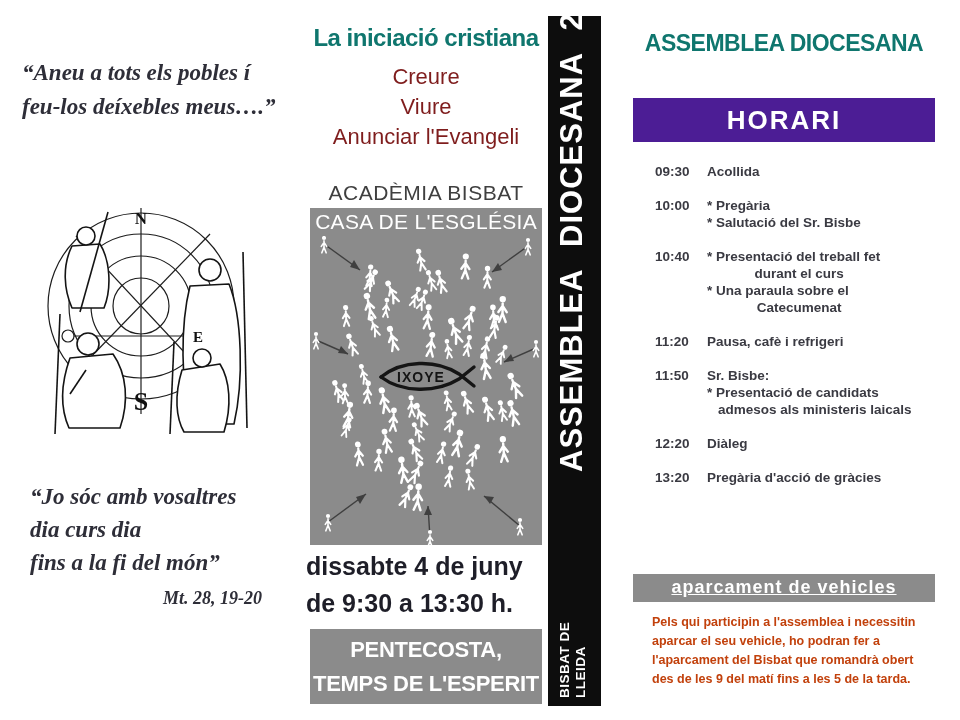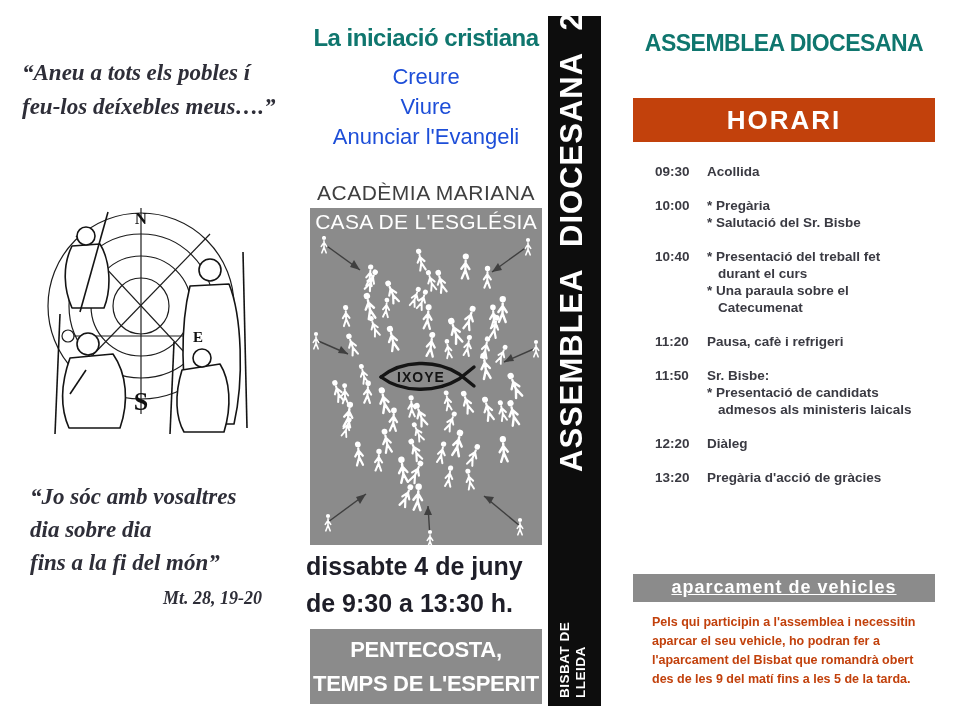--- a/index.html
+++ b/index.html
@@ -13,21 +13,21 @@
   .illustration{position:absolute;left:24px;top:194px;width:234px;height:248px;}
   .quote-bottom{position:absolute;left:30px;top:480px;width:238px;
              font-family:"Liberation Serif",serif;font-style:italic;font-weight:700;
              font-size:23px;line-height:33px;color:#2e2e38;}
   .quote-ref{text-align:right;font-size:18px;padding-right:6px;margin-top:3px;font-style:italic;}
 
   
   .c-title{position:absolute;left:306px;top:24px;width:240px;text-align:center;
            font-size:24px;font-weight:700;letter-spacing:-0.5px;color:#0f766e;}
   .c-lines{position:absolute;left:306px;top:62px;width:240px;text-align:center;
-           font-size:22px;font-weight:500;line-height:30px;color:#1d4ed8;}
+           font-size:22px;font-weight:500;line-height:30px;color:#7f1d1d;}
   .academia{position:absolute;left:308px;top:181px;width:236px;text-align:center;
             font-size:21px;font-weight:500;letter-spacing:0.5px;color:#3f3f3f;}
   .graybox{position:absolute;left:310px;top:208px;width:232px;height:337px;}
   .casa{padding-top:2px;padding-right:5px;text-align:right;font-size:21px;font-weight:500;
         letter-spacing:0.3px;color:#ffffff;}
   .crowd-svg{position:absolute;left:0;top:28px;}
   .c-date{position:absolute;left:306px;top:548px;width:240px;text-align:left;
           font-size:25px;font-weight:700;line-height:37px;color:#1e1e28;}
   .pentecosta{position:absolute;left:310px;top:629px;width:232px;height:75px;
           color:#fff;text-align:center;font-size:22px;font-weight:700;line-height:34px;
@@ -46,21 +46,21 @@
   .r-title{position:absolute;left:623px;top:30px;width:322px;text-align:center;
            font-size:23px;font-weight:700;letter-spacing:-0.5px;color:#0f766e;}
   .horari{position:absolute;left:633px;top:98px;width:302px;height:44px;
           color:#fff;text-align:center;font-size:26px;font-weight:700;
           letter-spacing:2px;line-height:44px;}
   .schedule{position:absolute;left:655px;top:163px;width:292px;
             font-size:13.5px;color:#3a3a42;}
   .sched-item{display:flex;margin-bottom:17px;}
   .sched-time{width:42px;flex:none;font-weight:700;line-height:17px;}
   .sched-lines{margin-left:10px;font-weight:600;line-height:17px;}
-  .cont{padding-left:11px;}
+  .cont{padding-left:11px;text-align:center;}
   .parking-bar{position:absolute;left:633px;top:574px;width:302px;height:28px;
           color:#fff;text-align:center;font-size:18px;font-weight:700;line-height:27px;}
   .parking-bar span{text-decoration:underline;letter-spacing:1px;}
   .parking-text{position:absolute;left:652px;top:613px;width:276px;
           font-size:12.5px;font-weight:700;line-height:19px;color:#c2410c;}
 </style>
 </head>
 <body>
 
 <div id="page">
@@ -103,32 +103,32 @@
     </g>
     <g fill="#111" font-family="Liberation Serif,serif" font-weight="700" text-anchor="middle">
       <text x="117" y="30" font-size="17">N</text>
       <text x="174" y="148" font-size="15">E</text>
       <text x="117" y="216" font-size="26">S</text>
     </g>
   </svg>
 
   <div class="quote-bottom">
     <div>“Jo sóc amb vosaltres</div>
-    <div>dia sobre dia</div>
+    <div>dia curs dia</div>
     <div>fins a la fi del món”</div>
     <div class="quote-ref">Mt. 28, 19-20</div>
   </div>
 
   <div class="c-title">La iniciació cristiana</div>
   <div class="c-lines">
     <div>Creure</div>
     <div>Viure</div>
     <div>Anunciar l'Evangeli</div>
   </div>
-  <div class="academia">ACADÈMIA MARIANA</div>
+  <div class="academia">ACADÈMIA BISBAT</div>
 
   <div class="graybox" id="graybox" style="background: rgb(139, 139, 139);">
     <div class="casa">CASA DE L'ESGLÉSIA</div>
     <svg class="crowd-svg" id="crowd" width="232" height="309" viewBox="0 0 232 309" xmlns="http://www.w3.org/2000/svg">
       <defs>
         <g id="pp" stroke="#ffffff" stroke-width="2" stroke-linecap="round" fill="none">
           <circle cx="0" cy="-7.5" r="2.6" fill="#ffffff" stroke="none"></circle>
           <path d="M0,-4 L0,4 M0,-2 L-3.4,3 M0,-2 L3.4,3 M0,4 L-2.7,11 M0,4 L2.7,11"></path>
         </g>
       </defs>
@@ -240,21 +240,21 @@
   </div>
 
   <div class="spine" id="spine" style="background: rgb(13, 13, 13);"></div>
   <div class="spine-title">ASSEMBLEA DIOCESANA 2011</div>
   <div class="spine-footer">
     <div>BISBAT DE</div>
     <div>LLEIDA</div>
   </div>
 
   <div class="r-title">ASSEMBLEA DIOCESANA</div>
-  <div class="horari" id="horari" style="background: #c2410c;">HORARI</div>
+  <div class="horari" id="horari" style="background: #4c1d95;">HORARI</div>
 
   <div class="schedule">
     <div class="sched-item">
       <div class="sched-time">09:30</div>
       <div class="sched-lines">
         <div>Acollida</div>
       </div>
     </div>
     <div class="sched-item">
       <div class="sched-time">10:00</div>

